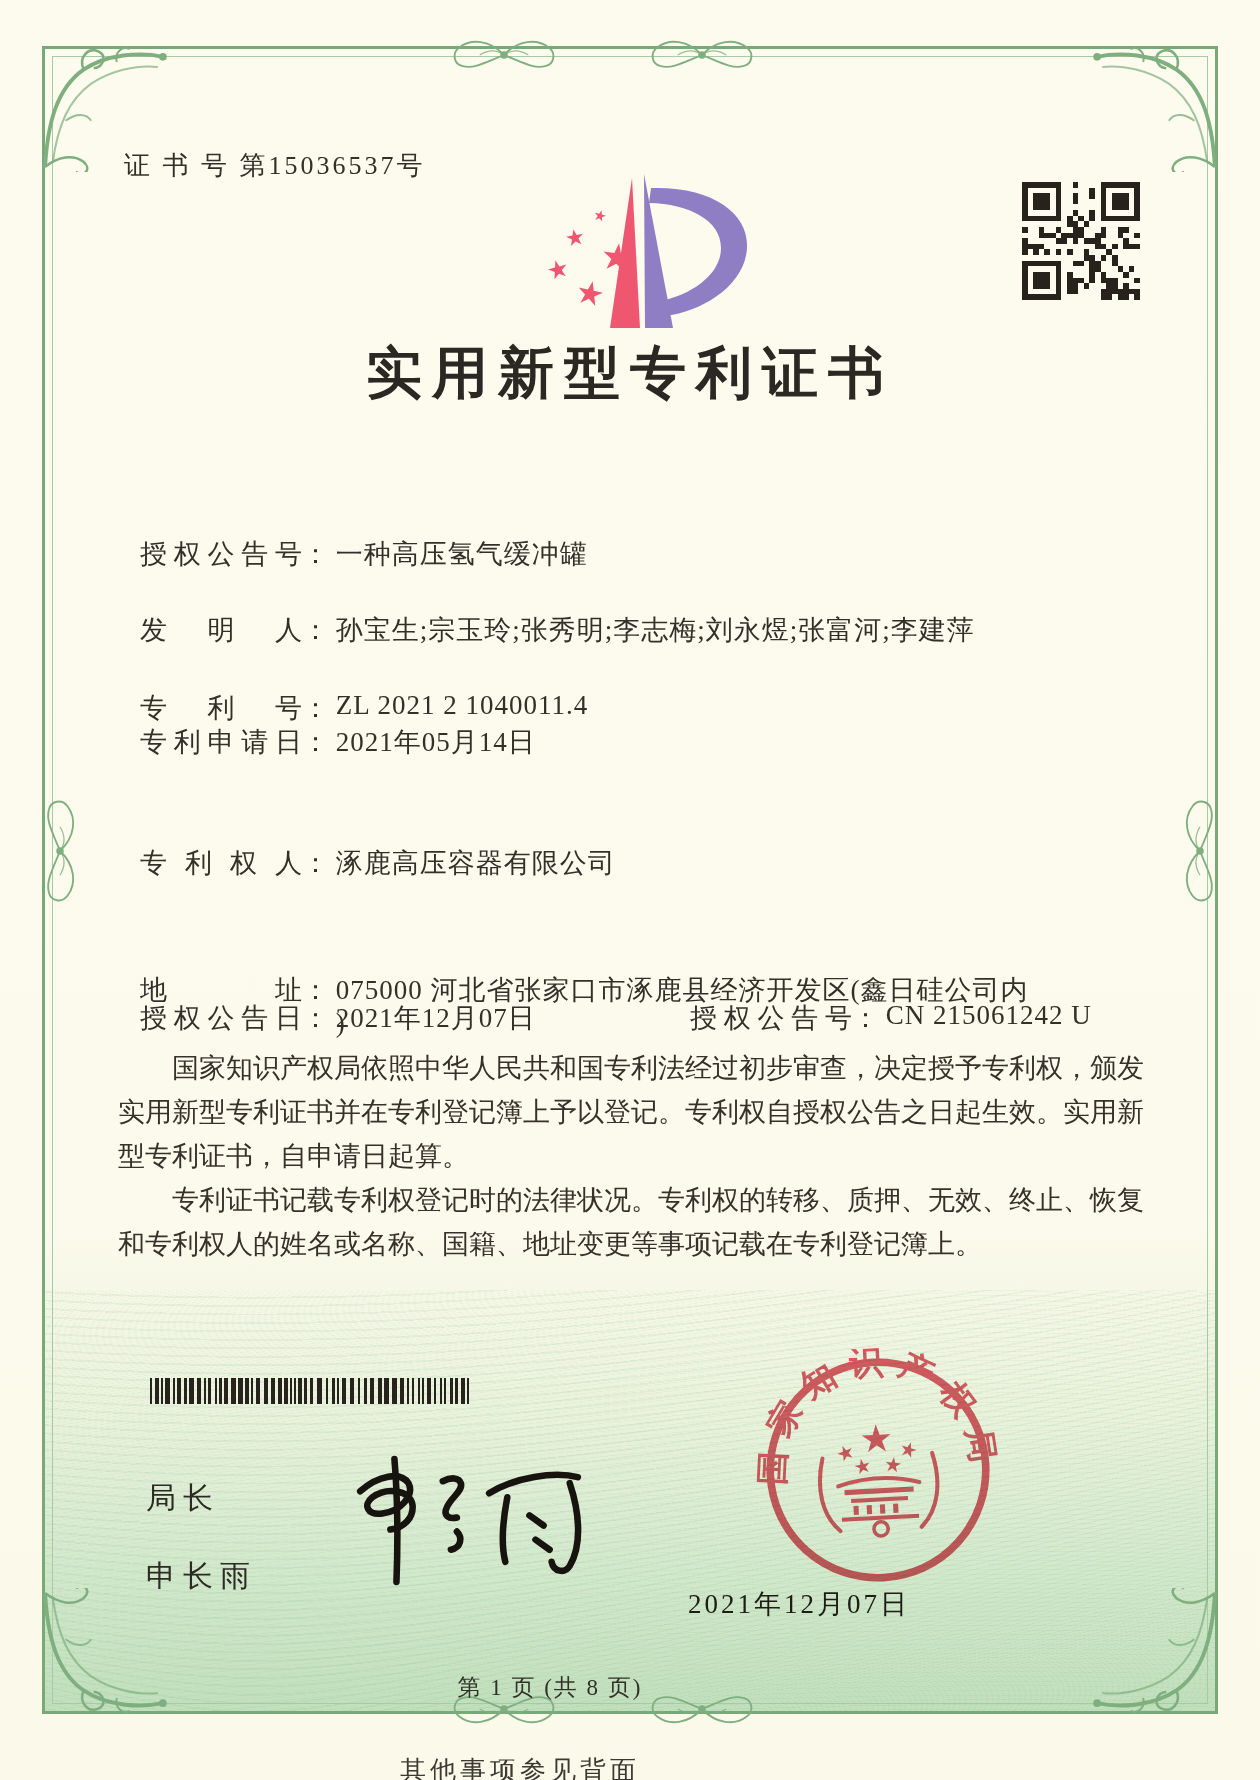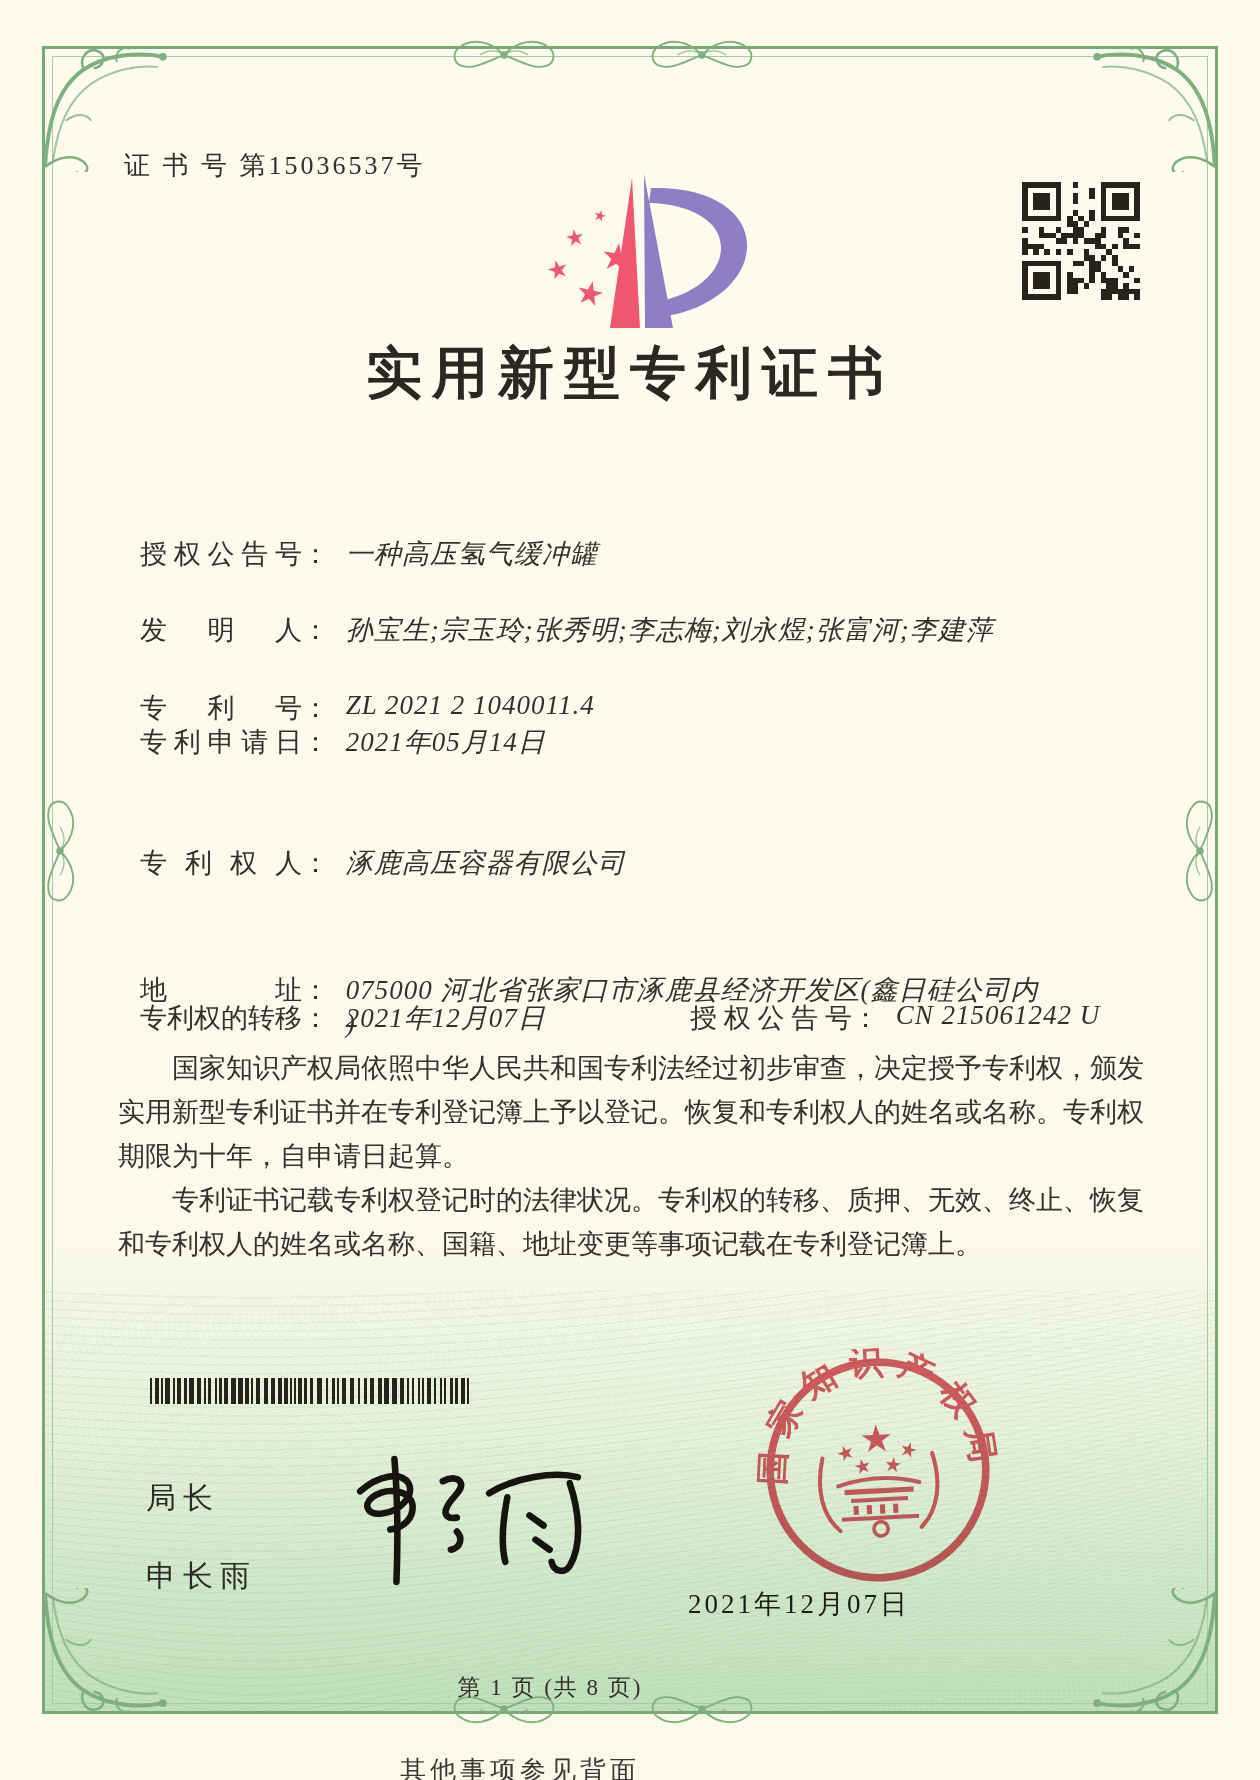--- a/index.html
+++ b/index.html
@@ -35,21 +35,21 @@
   .logo{position:absolute;left:535px;top:170px;width:235px;height:162px;z-index:5;}
   .qr{position:absolute;left:1022px;top:182px;width:118px;height:118px;z-index:5;
       display:grid;grid-template-columns:repeat(21,1fr);grid-template-rows:repeat(21,1fr);}
   .qr i{display:block;}
   .qr i.on{background:#27221b;}
   .title{position:absolute;left:0;top:336px;width:100%;z-index:5;margin:0;text-align:center;
       font-size:56px;font-weight:bold;letter-spacing:10px;color:#2b2824;}
   .field-row{position:absolute;left:140px;z-index:5;font-size:27px;color:#33302a;white-space:nowrap;}
   .flabel{display:inline-block;width:162px;text-align:justify;text-align-last:justify;vertical-align:top;}
   .colon{display:inline-block;vertical-align:top;}
-  .fvalue{display:inline-block;margin-left:10px;letter-spacing:1px;vertical-align:top;font-style:italic;}
+  .fvalue{display:inline-block;margin-left:0;letter-spacing:1px;vertical-align:top;}
   .fvalue .vline{display:block;}
   .r0{top:536px}.r1{top:612px}.r2{top:690px}.r3{top:724px}.r4{top:845px}
   .r5{top:972px}
   .grant-row{top:1000px;width:990px;}
   .grant-pair2{position:absolute;left:550px;top:0;}
   .paragraphs{position:absolute;left:118px;top:1046px;width:1026px;z-index:5;
       font-size:27px;line-height:1.63;color:#36312a;text-align:justify;}
   .paragraphs p{margin:0;text-indent:2em;}
   .barcode{position:absolute;left:150px;top:1378px;width:326px;height:26px;z-index:5;display:flex;}
   .barcode b{display:block;height:100%;background:#27221b;}
@@ -626,30 +626,30 @@
   <div class="field-row r4">
     <span class="flabel">专利权人</span><span class="colon">：</span>
     <span class="fvalue">涿鹿高压容器有限公司</span>
   </div>
   <div class="field-row r5">
     <span class="flabel">地址</span><span class="colon">：</span>
     <span class="fvalue"><span class="vline">075000 河北省张家口市涿鹿县经济开发区(鑫日硅公司内</span><span class="vline">)</span></span>
   </div>
 
   <div class="field-row grant-row">
-    <span class="flabel">专利权的转移</span><span class="colon">：</span>
+    <span class="flabel">授权公告日</span><span class="colon">：</span>
     <span class="fvalue">2021年12月07日</span>
     <span class="grant-pair2">
       <span class="flabel">授权公告号</span><span class="colon">：</span>
       <span class="fvalue">CN 215061242 U</span>
     </span>
   </div>
 
   <div class="paragraphs">
-    <p>国家知识产权局依照中华人民共和国专利法经过初步审查，决定授予专利权，颁发实用新型专利证书并在专利登记簿上予以登记。恢复和专利权人的姓名或名称。专利权期限为十年，自申请日起算。</p>
+    <p>国家知识产权局依照中华人民共和国专利法经过初步审查，决定授予专利权，颁发实用新型专利证书并在专利登记簿上予以登记。专利权自授权公告之日起生效。实用新型专利证书，自申请日起算。</p>
     <p>专利证书记载专利权登记时的法律状况。专利权的转移、质押、无效、终止、恢复和专利权人的姓名或名称、国籍、地址变更等事项记载在专利登记簿上。</p>
   </div>
 
   <div class="barcode" id="barcode">
       <b style="width: 2px; margin-right: 3px;"></b>
       <b style="width: 4px; margin-right: 2px;"></b>
       <b style="width: 2px; margin-right: 2px;"></b>
       <b style="width: 5px; margin-right: 3px;"></b>
       <b style="width: 2px; margin-right: 2px;"></b>
       <b style="width: 4px; margin-right: 3px;"></b>

